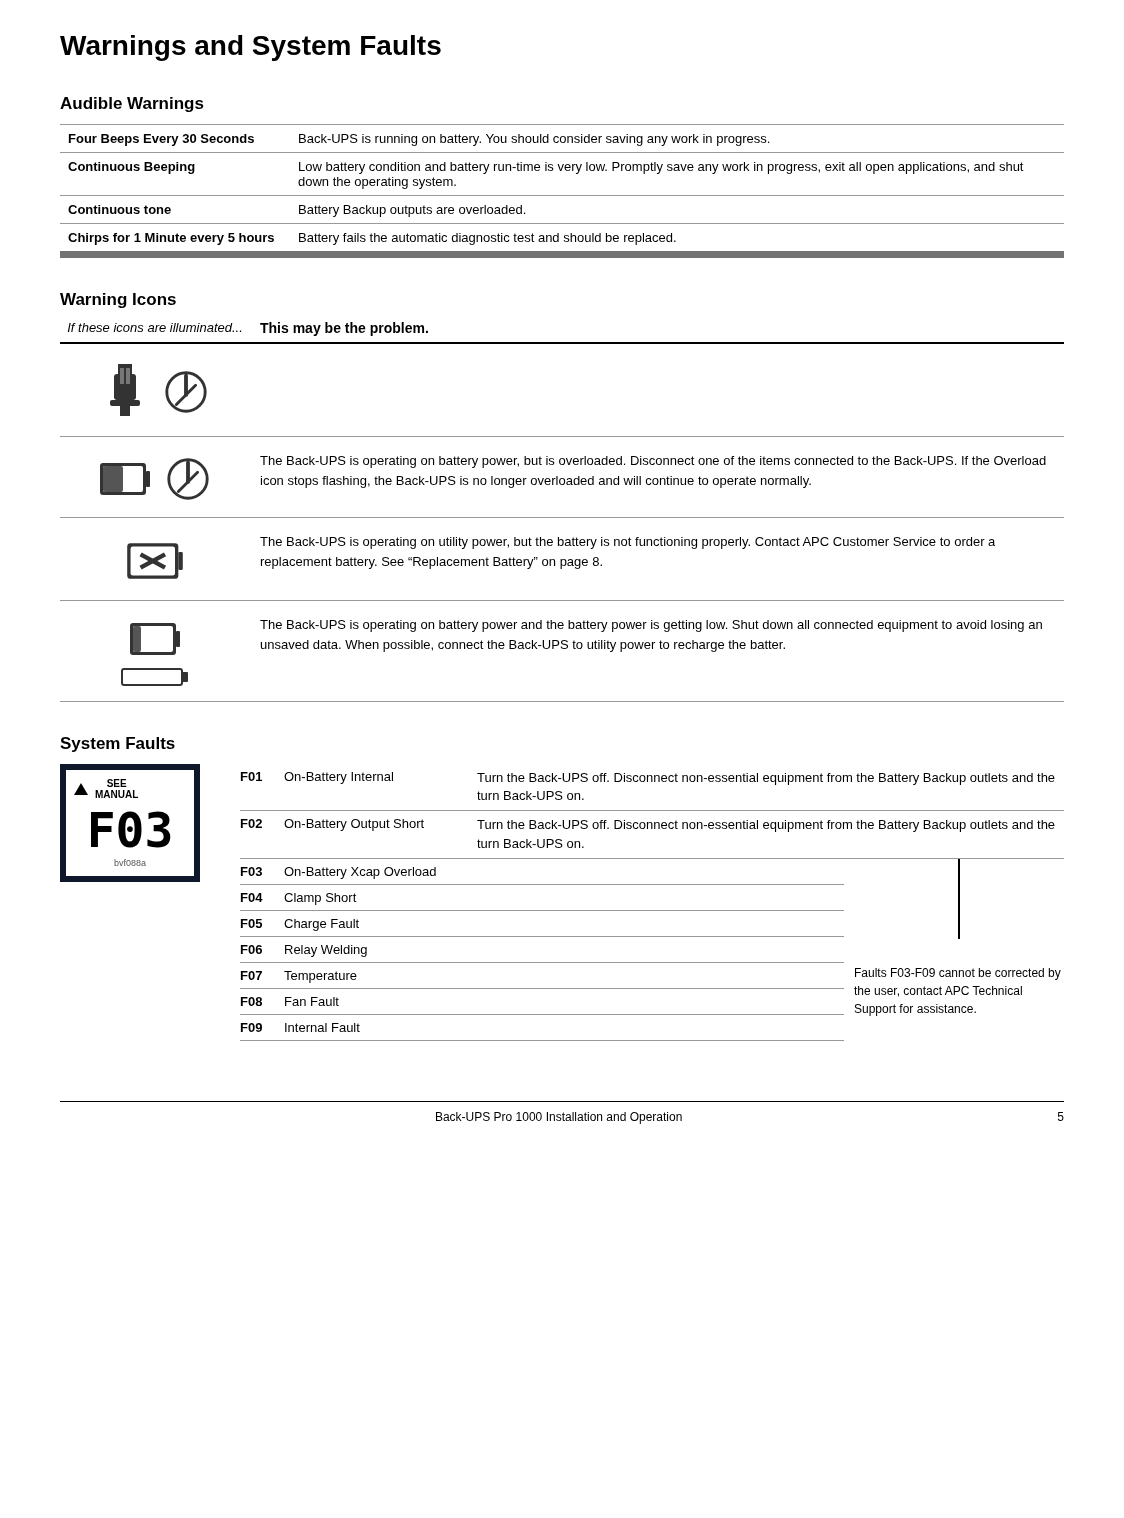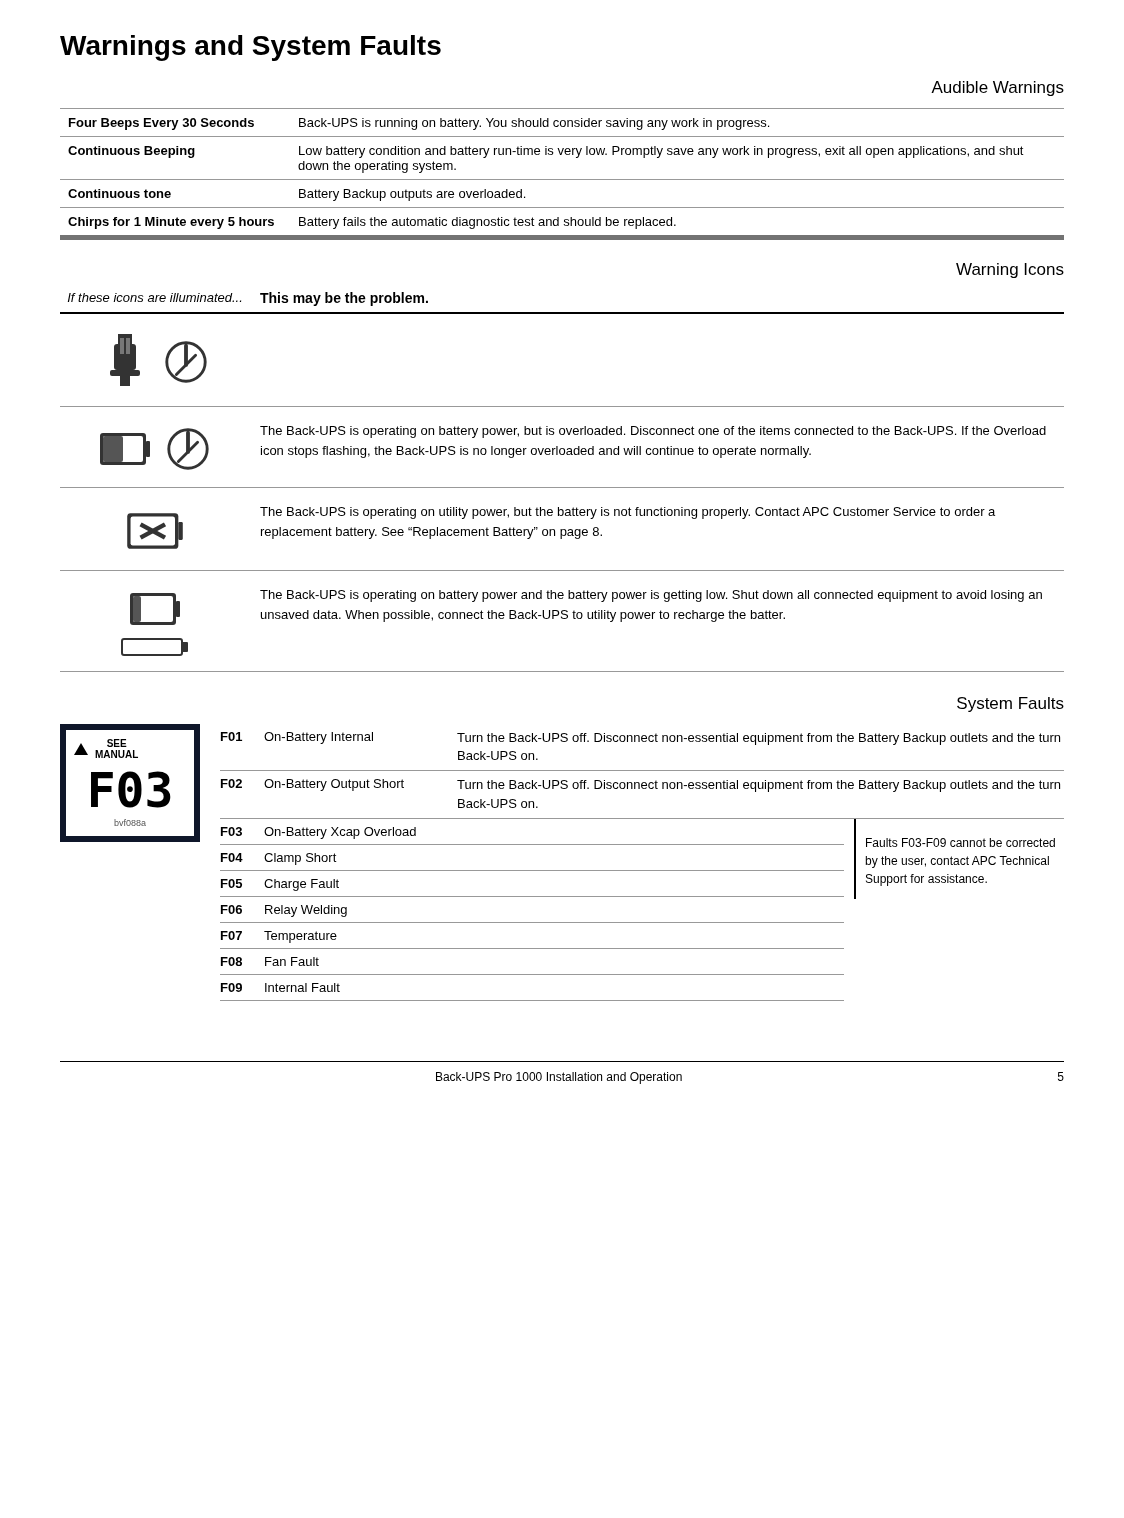--- a/index.html
+++ b/index.html
@@ -13,39 +13,38 @@
       padding: 30px 60px 40px 60px;
     }
 
     h1.page-title {
       font-size: 28px;
       font-weight: bold;
     }
 
     h2.section-title {
       font-size: 17px;
-      font-weight: normal;
+      font-weight: bold;
       margin-bottom: 10px;
-      margin-top: 16px;
-      text-align: right;
+      margin-top: 32px;
     }
 
     
     .audible-table {
       width: 100%;
       border-collapse: collapse;
       margin-bottom: 20px;
     }
     .audible-table tr td {
       padding: 6px 8px;
       vertical-align: top;
       border-top: 1px solid #999;
     }
     .audible-table tr:last-child td {
-      border-bottom: 5px solid #737373;
+      border-bottom: 7px solid #737373;
     }
     .audible-table .col-label {
       font-weight: bold;
       white-space: nowrap;
       width: 230px;
     }
 
     
     .warning-icons-section {
       margin-top: 10px;
@@ -141,20 +140,21 @@
     .faults-table {
       flex: 1;
     }
 
     .fault-row {
       display: flex;
       border-bottom: 1px solid #999;
       padding: 5px 0;
       align-items: flex-start;
       gap: 8px;
+      margin-left: 20px;
     }
     .fault-code {
       font-weight: bold;
       font-size: 13px;
       width: 36px;
       flex-shrink: 0;
     }
     .fault-name {
       font-size: 13px;
       width: 185px;
@@ -346,21 +346,21 @@
     <span class="fault-code">F08</span>
     <span class="fault-name">Fan Fault</span>
     <span class="fault-desc"></span>
   </div>
               <div class="fault-row">
     <span class="fault-code">F09</span>
     <span class="fault-name">Internal Fault</span>
     <span class="fault-desc"></span>
   </div>
             </div>
-            <div style="width: 220px; flex-shrink: 0; padding-left: 10px; display: flex; align-items: center; gap: 9px;">
+            <div style="width: 220px; flex-shrink: 0; padding-left: 10px; display: flex; align-items: center; gap: 21px; flex-direction: column;">
   <div style="width:2px;background:#000;height:80px;flex-shrink:0;"></div>
   <span class="faults-note">Faults F03-F09 cannot be corrected by the user, contact APC Technical Support for assistance.</span>
 </div>
           </div>
         </div>
     </div>
   </div>
 </div>
 
 <div class="page-footer">

